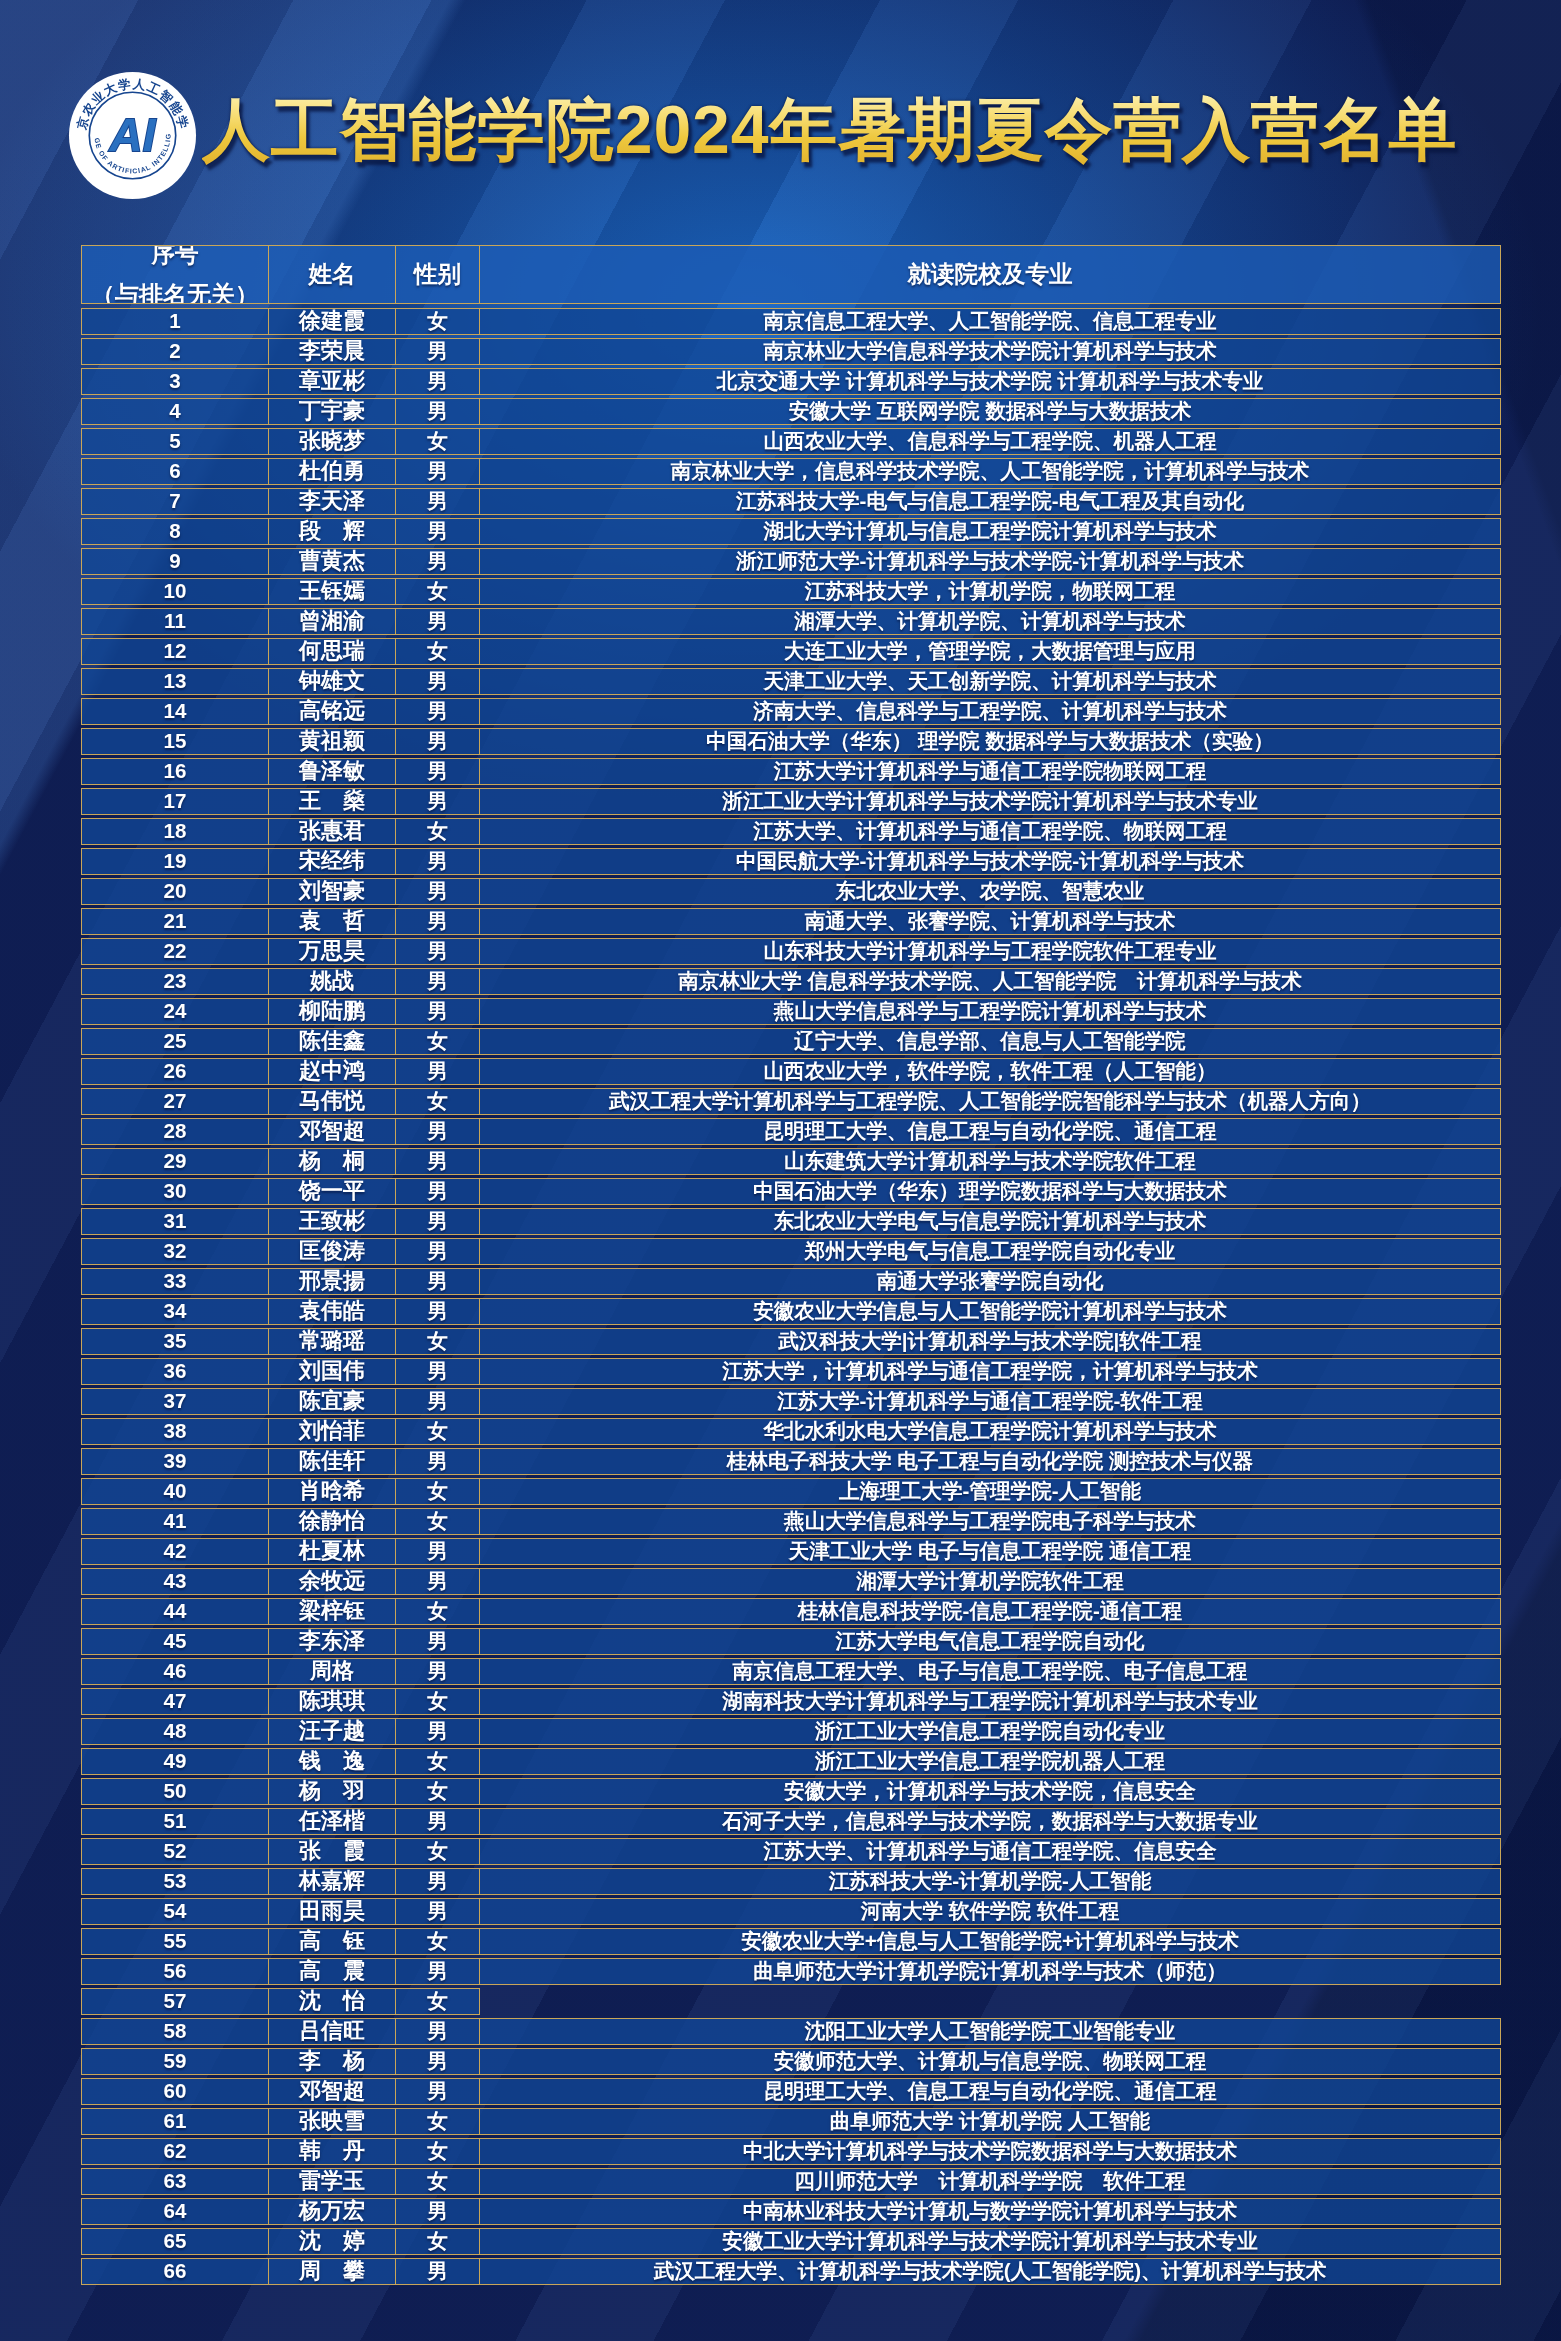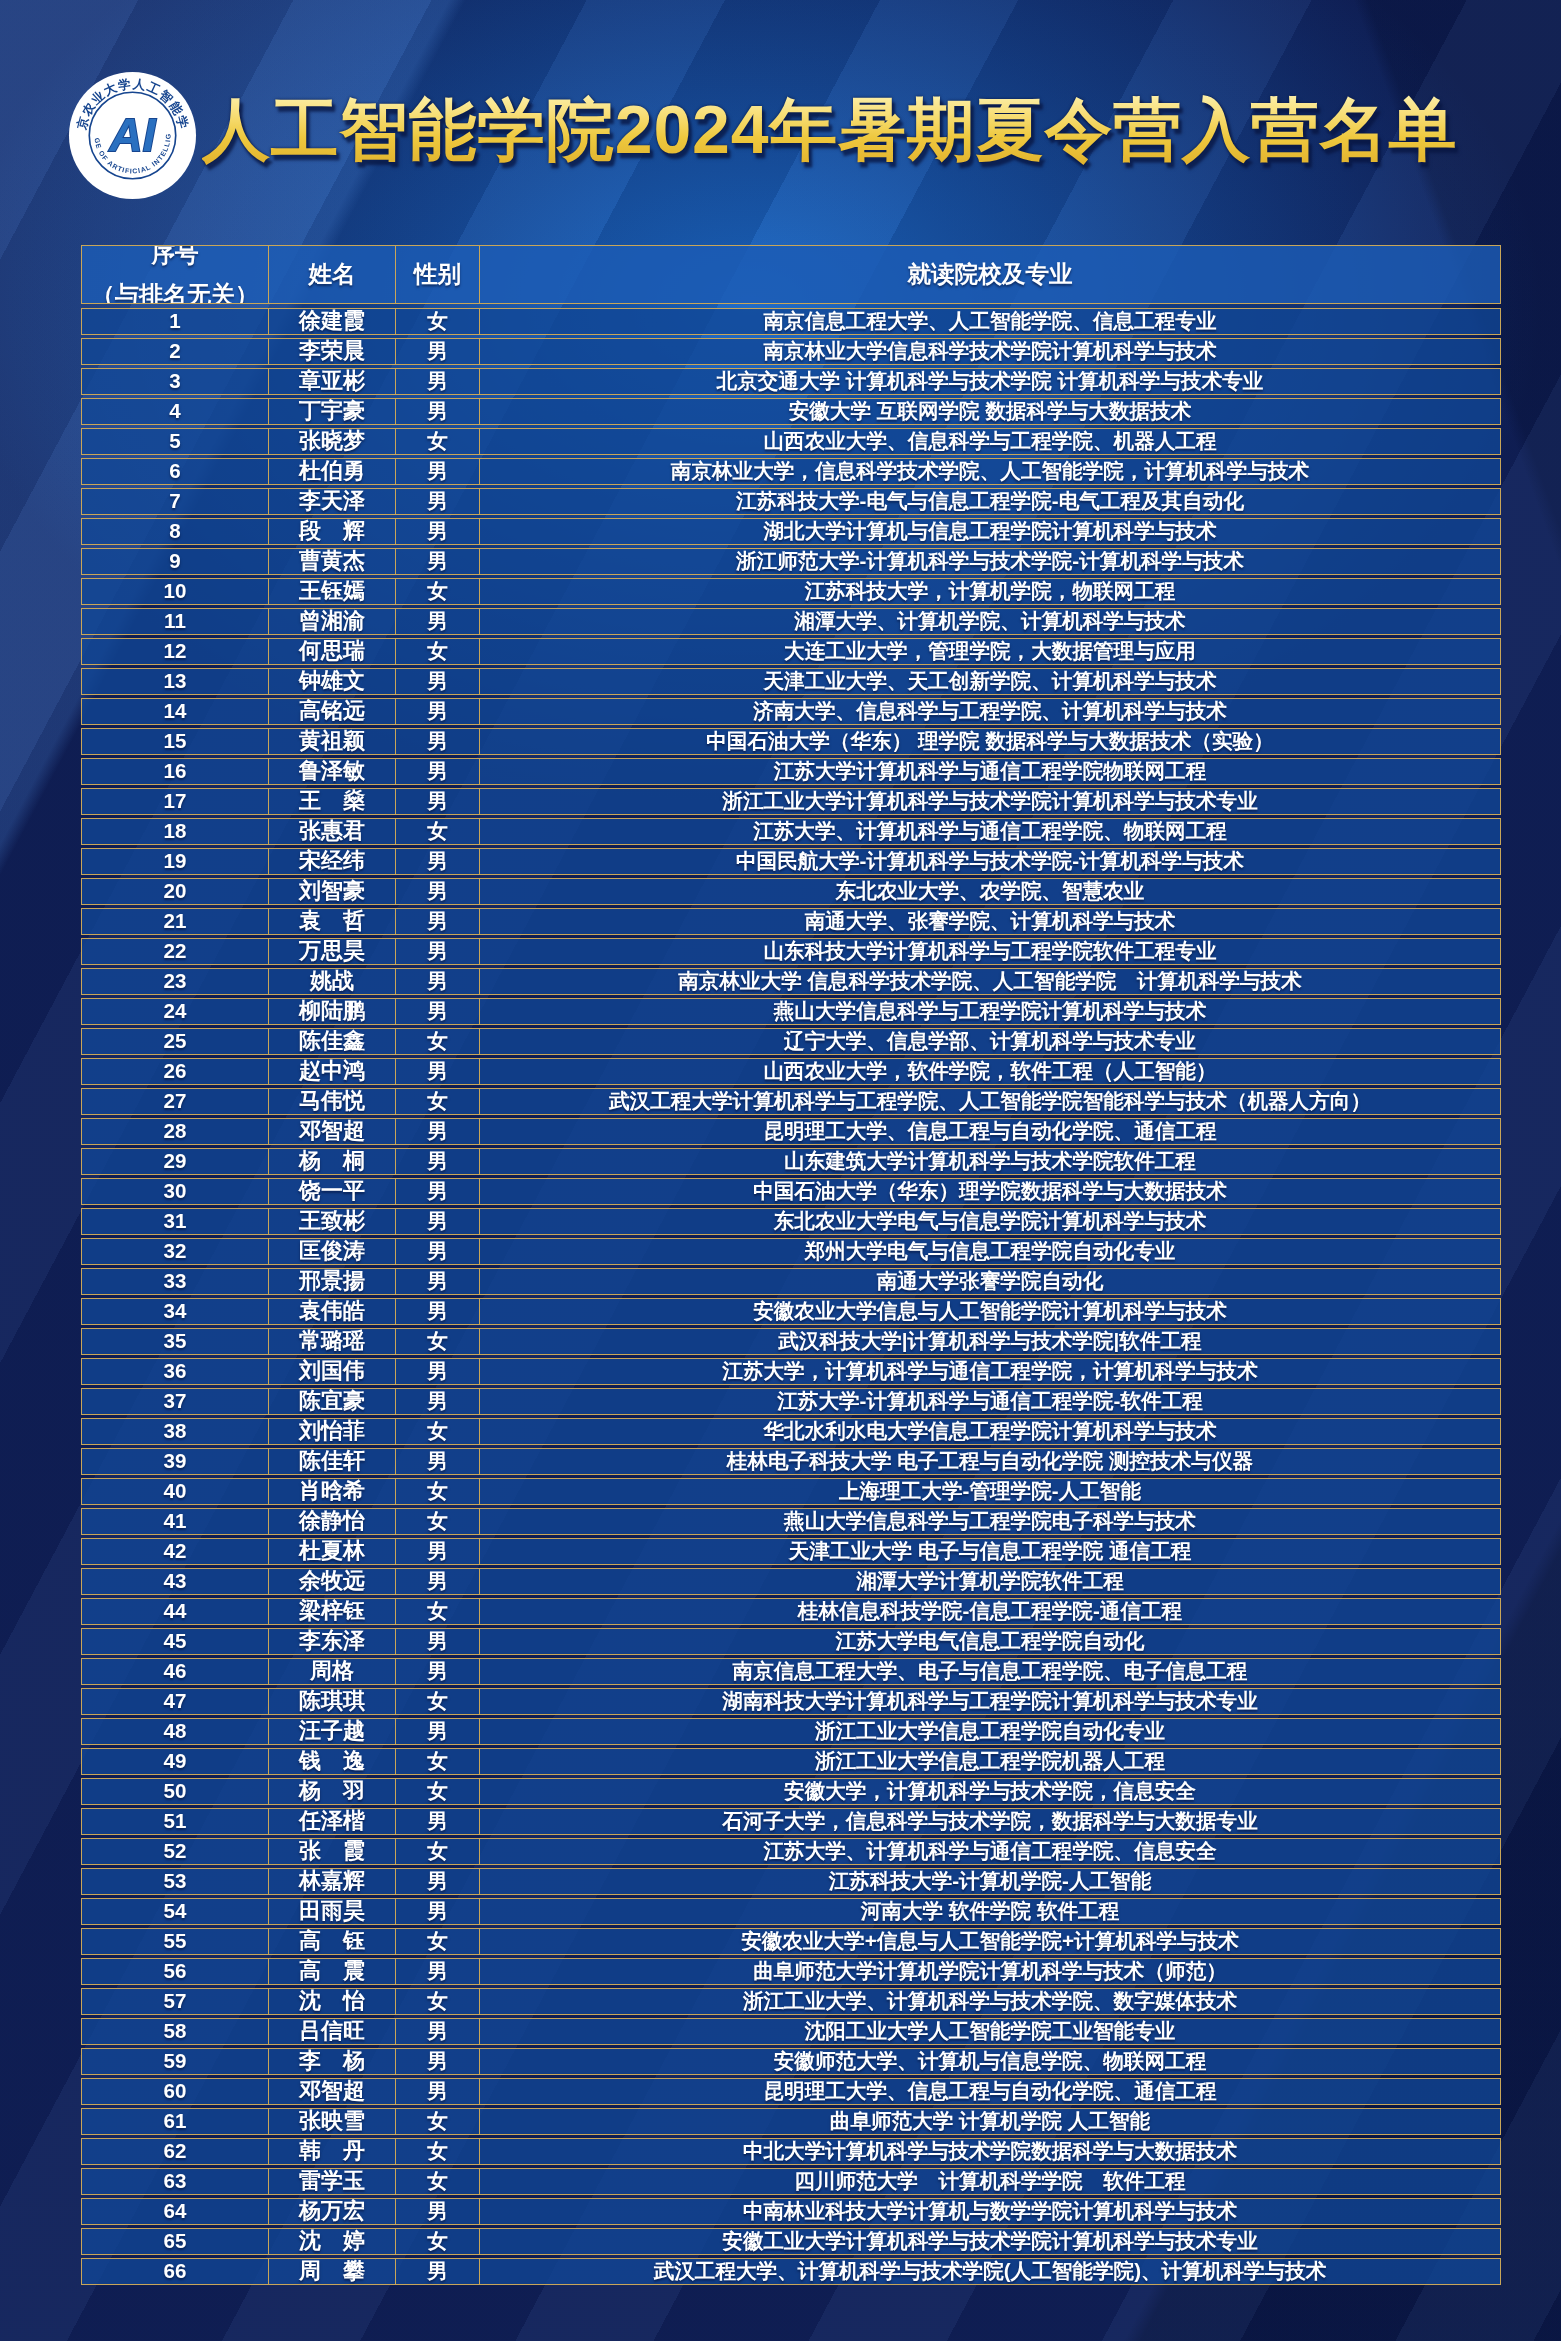--- a/index.html
+++ b/index.html
@@ -228,21 +228,21 @@
       <div class="row">
         <div class="cell c-index">24</div>
         <div class="cell c-name">柳陆鹏</div>
         <div class="cell c-gender">男</div>
         <div class="cell c-school">燕山大学信息科学与工程学院计算机科学与技术</div>
       </div>
       <div class="row">
         <div class="cell c-index">25</div>
         <div class="cell c-name">陈佳鑫</div>
         <div class="cell c-gender">女</div>
-        <div class="cell c-school">辽宁大学、信息学部、计算机科学与技术专业</div>
+        <div class="cell c-school">辽宁大学、信息学部、信息与人工智能学院</div>
       </div>
       <div class="row">
         <div class="cell c-index">26</div>
         <div class="cell c-name">赵中鸿</div>
         <div class="cell c-gender">男</div>
         <div class="cell c-school">山西农业大学，软件学院，软件工程（人工智能）</div>
       </div>
       <div class="row">
         <div class="cell c-index">27</div>
         <div class="cell c-name">马伟悦</div>
@@ -420,21 +420,20 @@
       <div class="row">
         <div class="cell c-index">56</div>
         <div class="cell c-name">高　震</div>
         <div class="cell c-gender">男</div>
         <div class="cell c-school">曲阜师范大学计算机学院计算机科学与技术（师范）</div>
       </div>
       <div class="row">
         <div class="cell c-index">57</div>
         <div class="cell c-name">沈　怡</div>
         <div class="cell c-gender">女</div>
-        <div class="cell c-school">浙江工业大学、计算机科学与技术学院、数字媒体技术</div>
       </div>
       <div class="row">
         <div class="cell c-index">58</div>
         <div class="cell c-name">吕信旺</div>
         <div class="cell c-gender">男</div>
         <div class="cell c-school">沈阳工业大学人工智能学院工业智能专业</div>
       </div>
       <div class="row">
         <div class="cell c-index">59</div>
         <div class="cell c-name">李　杨</div>

